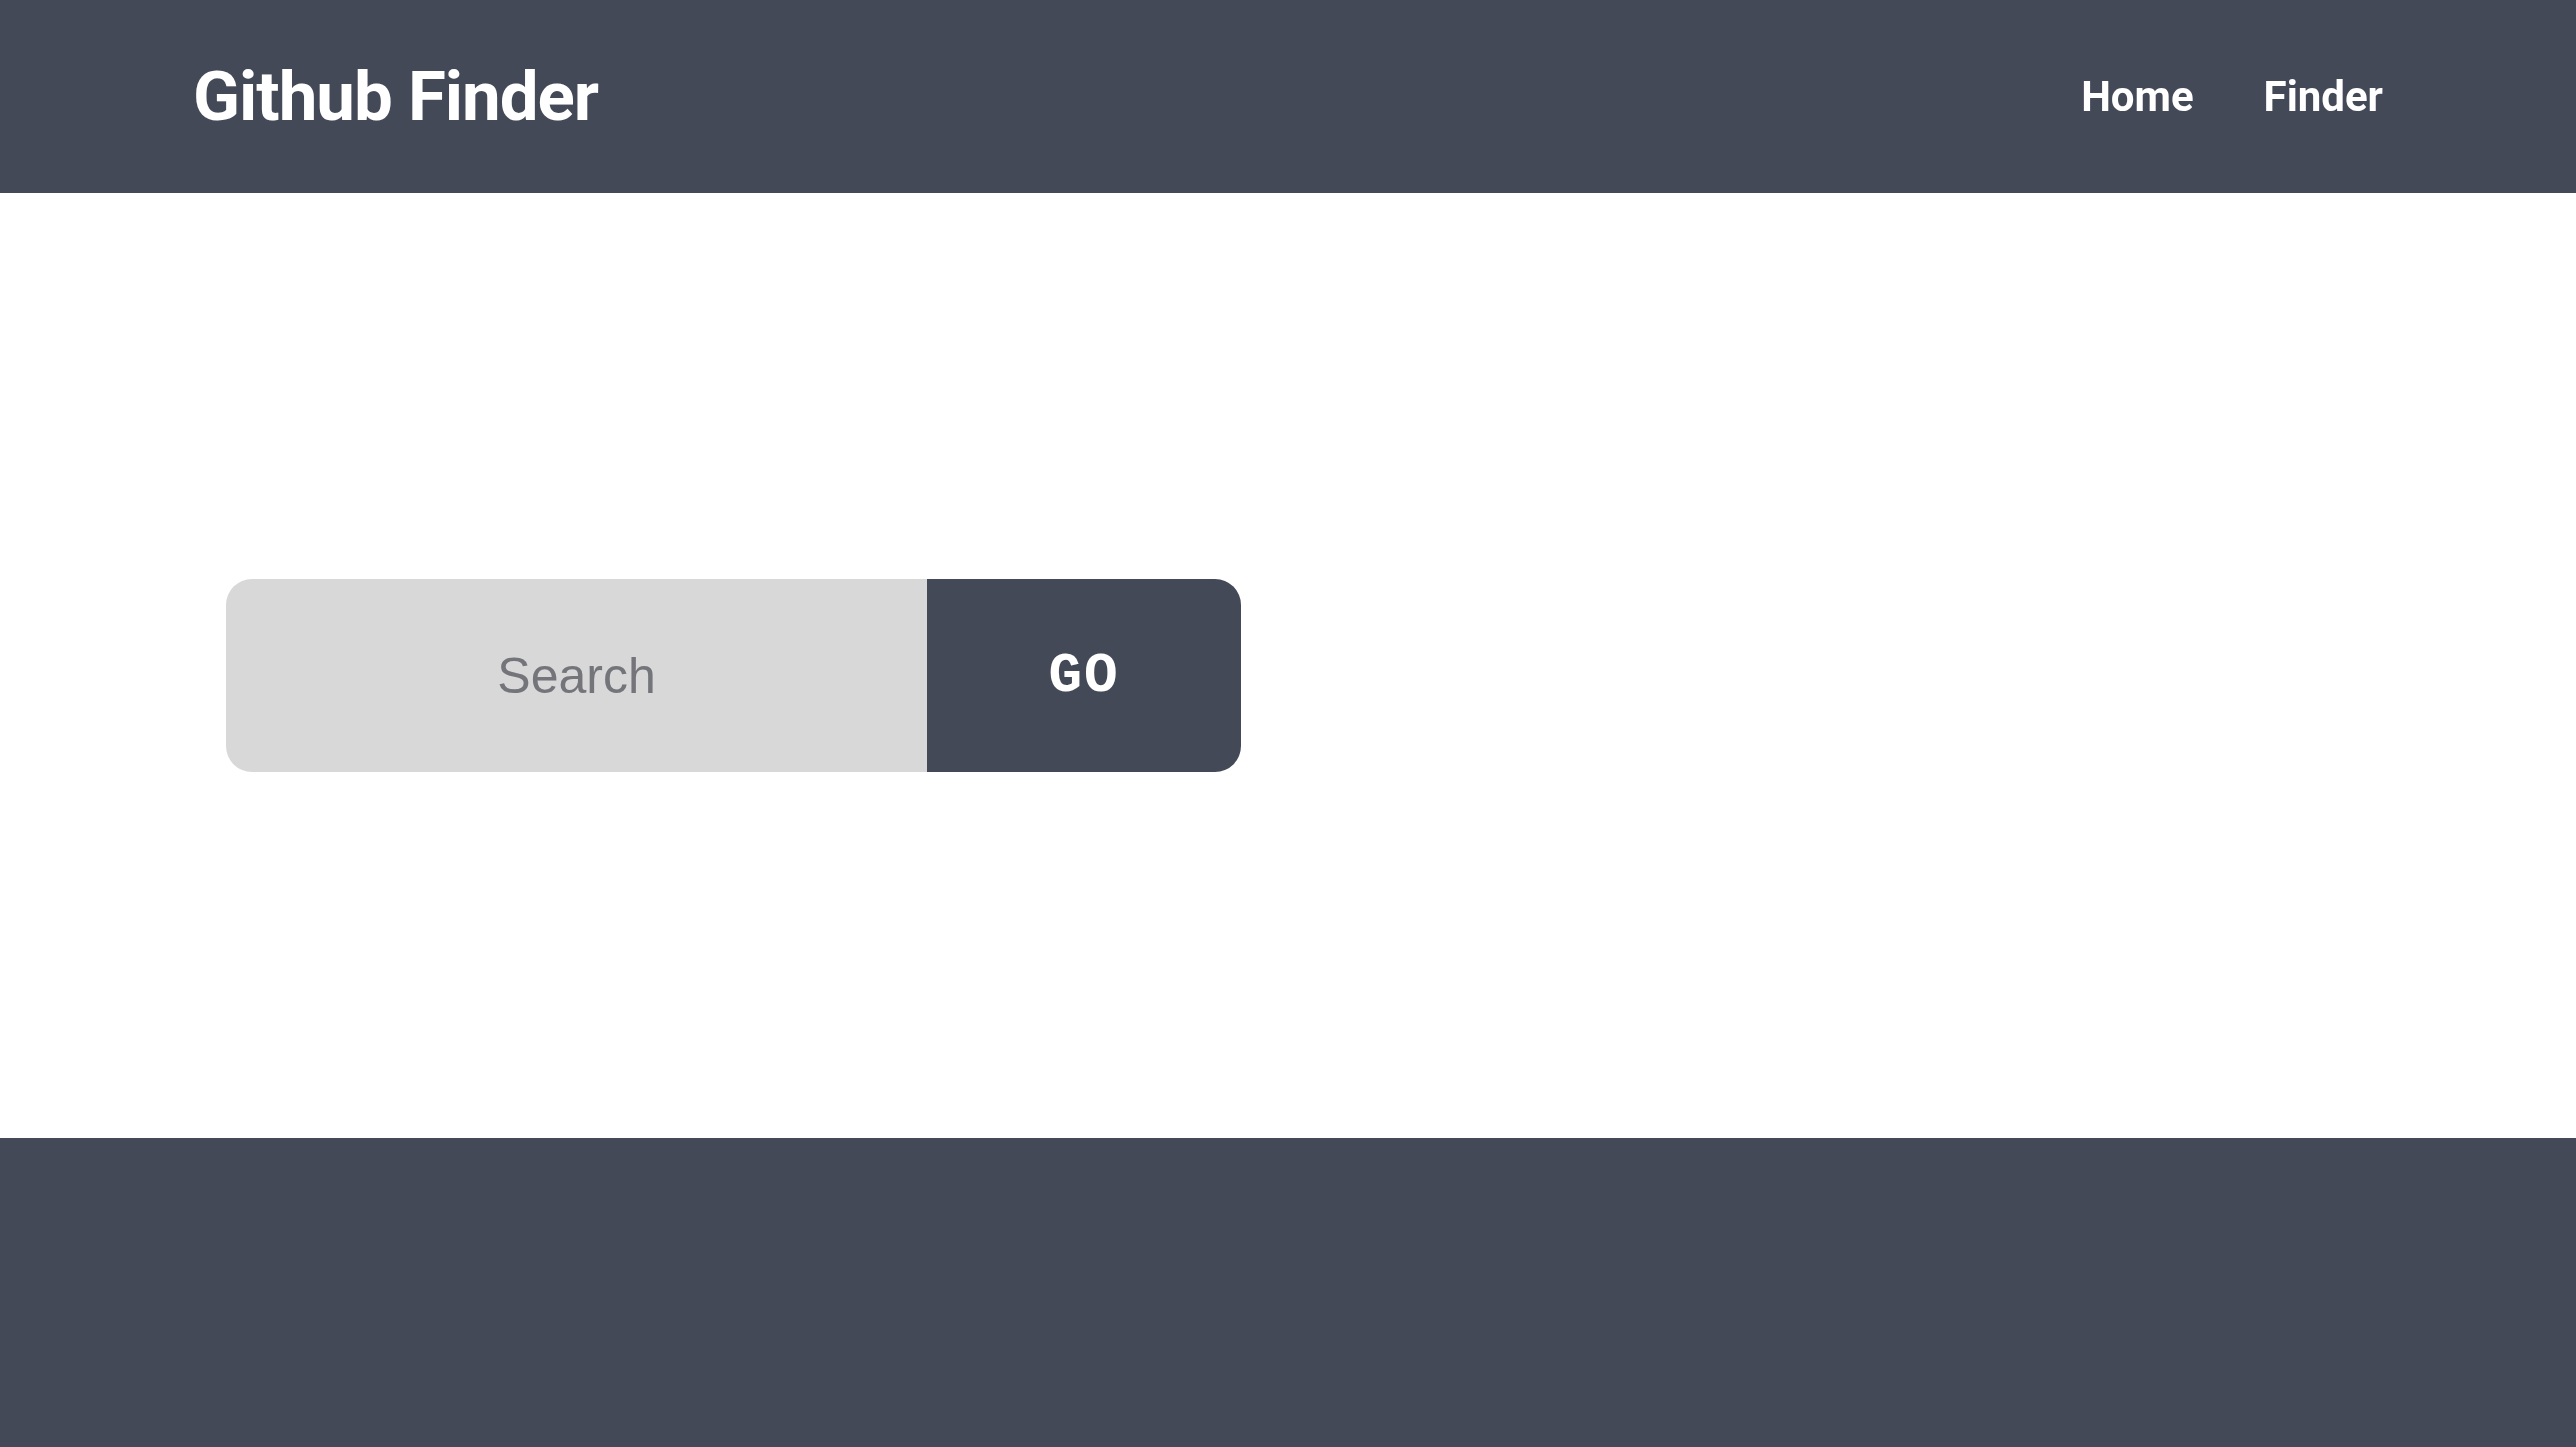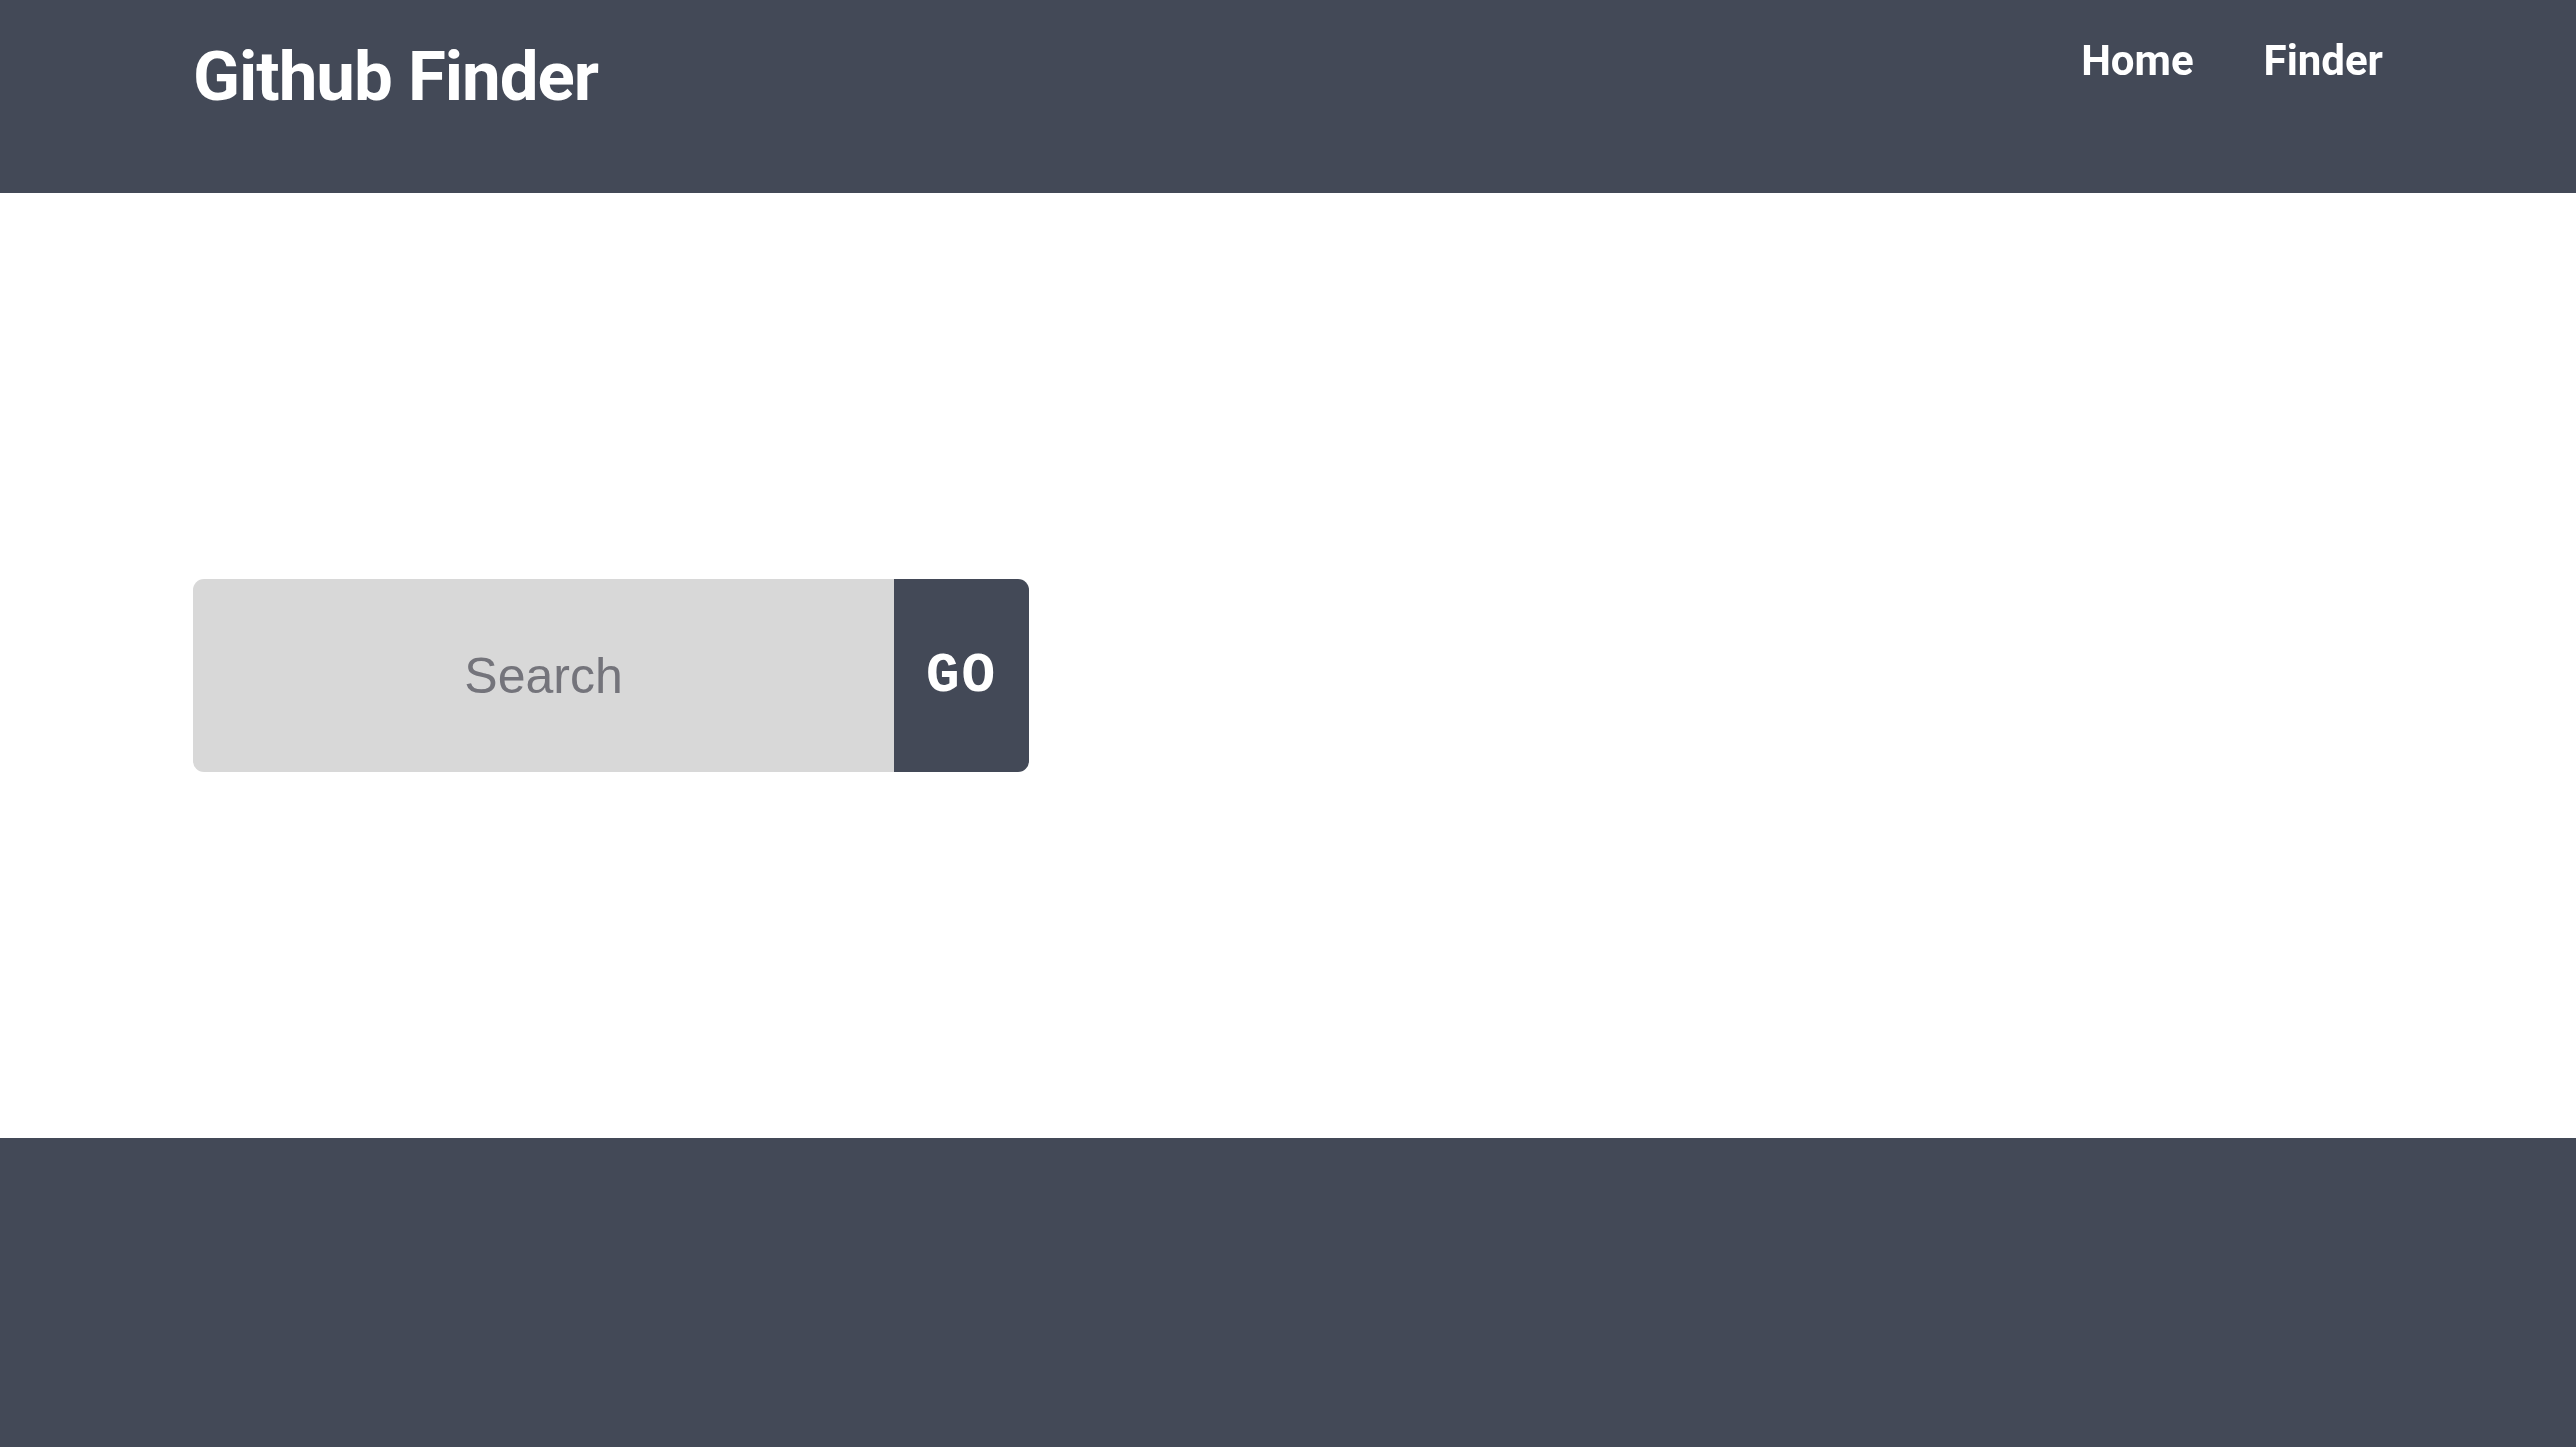--- a/index.html
+++ b/index.html
@@ -14,22 +14,23 @@
       width: 100%;
       min-height: 100vh;
       display: flex;
       flex-direction: column;
     }
 
     .navbar {
       background-color: #434957;
       color: #ffffff;
       display: flex;
+      align-items: center;
       justify-content: space-between;
-      padding: 36px 193px;
+      padding: 4px 193px;
       height: 193px;
     }
 
     .navbar-title {
       font-size: 69px;
       font-weight: 700;
       letter-spacing: -1px;
     }
 
     .navbar-links {
@@ -46,24 +47,25 @@
     }
 
     .main-content {
       flex: 1;
       padding: 386px 193px 0 193px;
       background: #ffffff;
     }
 
     .search-container {
       display: flex;
-      width: 836px;
+      width: 1015px;
       height: 193px;
-      border-radius: 11px;
+      border-radius: 26px;
       overflow: hidden;
+      margin-left: 33px;
     }
 
     .search-input {
       flex: 1;
       background-color: #d8d8d8;
       border: none;
       outline: none;
       font-size: 50px;
       text-align: center;
       color: #333333;

